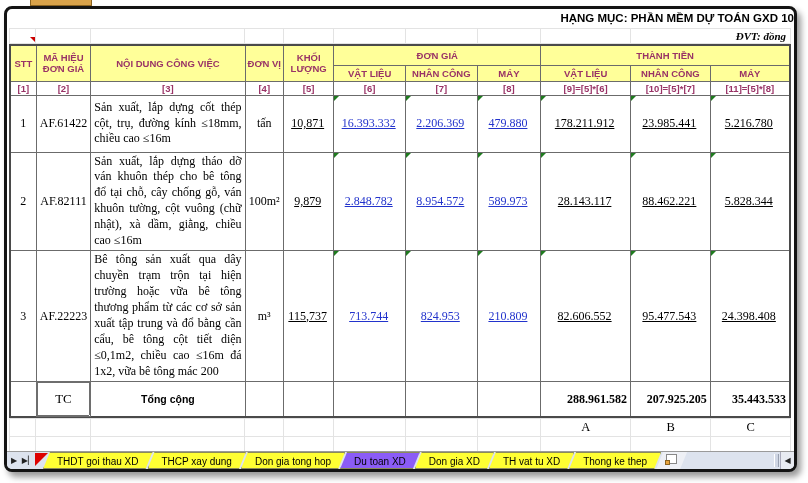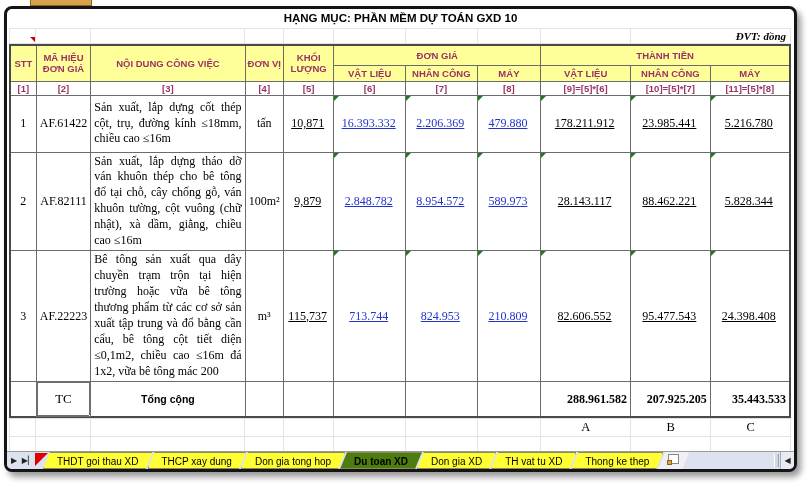--- a/index.html
+++ b/index.html
@@ -18,21 +18,21 @@
     background:#d8a24a; border:1px solid #8a6320; border-top:none; z-index:5;
   }
   .comment-marker {
     position:absolute; left:23px; top:28px; width:0; height:0; z-index:4;
     border-top:5px solid #cc0000; border-left:5px solid transparent;
   }
   
   .title-row { text-align:center; border-bottom:1px solid #ececec; overflow:hidden; }
   .t-main { height:25px; line-height:25px; color:#0a0acc; font-weight:bold; font-size:19px; font-family:"Liberation Serif", serif; }
   .t-sub  { height:21px; line-height:21px; font-weight:bold; font-size:11.5px; font-family:"Liberation Sans", sans-serif; }
-  .t-sub2 { height:19px; line-height:19px; font-weight:bold; font-size:11.5px; font-family:"Liberation Sans", sans-serif; border-bottom:none; }
+  .t-sub2 { height:19px; line-height:19px; font-weight:bold; font-size:11.5px; font-family:"Liberation Sans", sans-serif; border-bottom:none;text-align:right; }
   
   table { border-collapse:collapse; table-layout:fixed;padding-left:36px; }
   .sheet-w { width:782px; margin-left:2px; }
   .grid-faint td { border:1px solid #e3e3e3; height:14px; font-size:11px; }
   .dvt-cell { text-align:right; font-style:italic; font-weight:bold; font-size:11.5px; padding-right:4px; font-family:"Liberation Serif", serif; }
   
   .main { border:2px solid #4a4a4a; }
   .main th, .main td { border:1px solid #6b6b6b; overflow:hidden; }
   .main thead th {
     background:#ffff99; color:#993366; font-family:"Liberation Sans", sans-serif;
@@ -68,21 +68,21 @@
     display:flex; align-items:stretch; font-family:"Liberation Sans", sans-serif;
   }
   .navbtn { width:14px; font-size:8px; color:#222; text-align:center; line-height:17px; cursor:default; }
   .redflag { width:13px; height:13px; margin-top:1px; background:#d00;
              clip-path:polygon(0 0, 100% 0, 0 100%); flex:none; }
   .tab {
     clip-path:polygon(7px 0, 100% 0, calc(100% - 7px) 100%, 0 100%);
     background:#ffff33; border:1px solid #8a8a5a; margin-left:-5px;
     padding:2px 13px 0 13px; font-size:10px; color:#000; white-space:nowrap; line-height:13px;
   }
-  .tab.active { background:#4d7c0f; font-weight:bold; z-index:2; }
+  .tab.active { background:#8b5cf6; font-weight:normal; z-index:2; }
   .ins-tab { clip-path:polygon(7px 0, 100% 0, calc(100% - 7px) 100%, 0 100%);
              background:#eef0f5; margin-left:-5px; padding:2px 10px 0 10px; }
   .sheet-ico { width:11px; height:10px; background:#fff; border:1px solid #888; position:relative; }
   .sheet-ico span { position:absolute; left:-2px; bottom:-2px; width:5px; height:5px; background:#e8a33d; border:1px solid #8a6320; }
   .tab-spacer { flex:1; }
   .split-handle { width:5px; background:#cfd6e4; border-left:1px solid #fff; border-right:1px solid #98a0b0; margin:2px 1px; }
   .scrollbtn { width:14px; font-size:8px; color:#222; text-align:center; line-height:17px; background:#e8ebf2; border-left:1px solid #aab; }
 </style>
 </head>
 <body>

